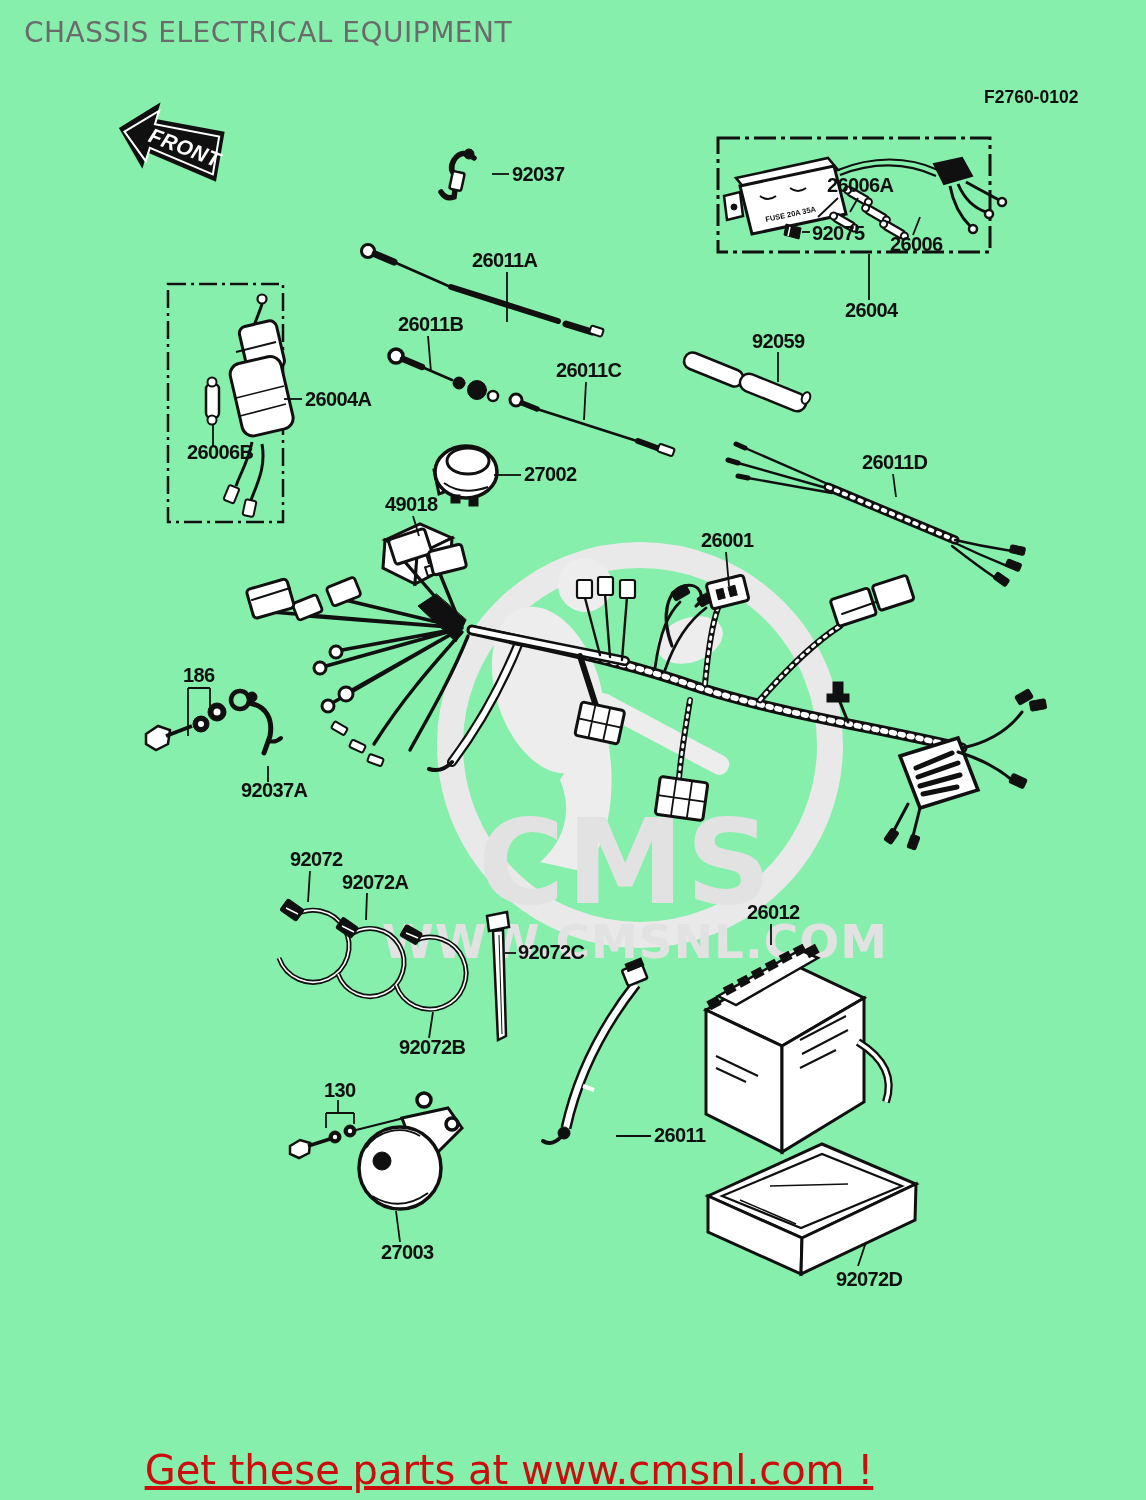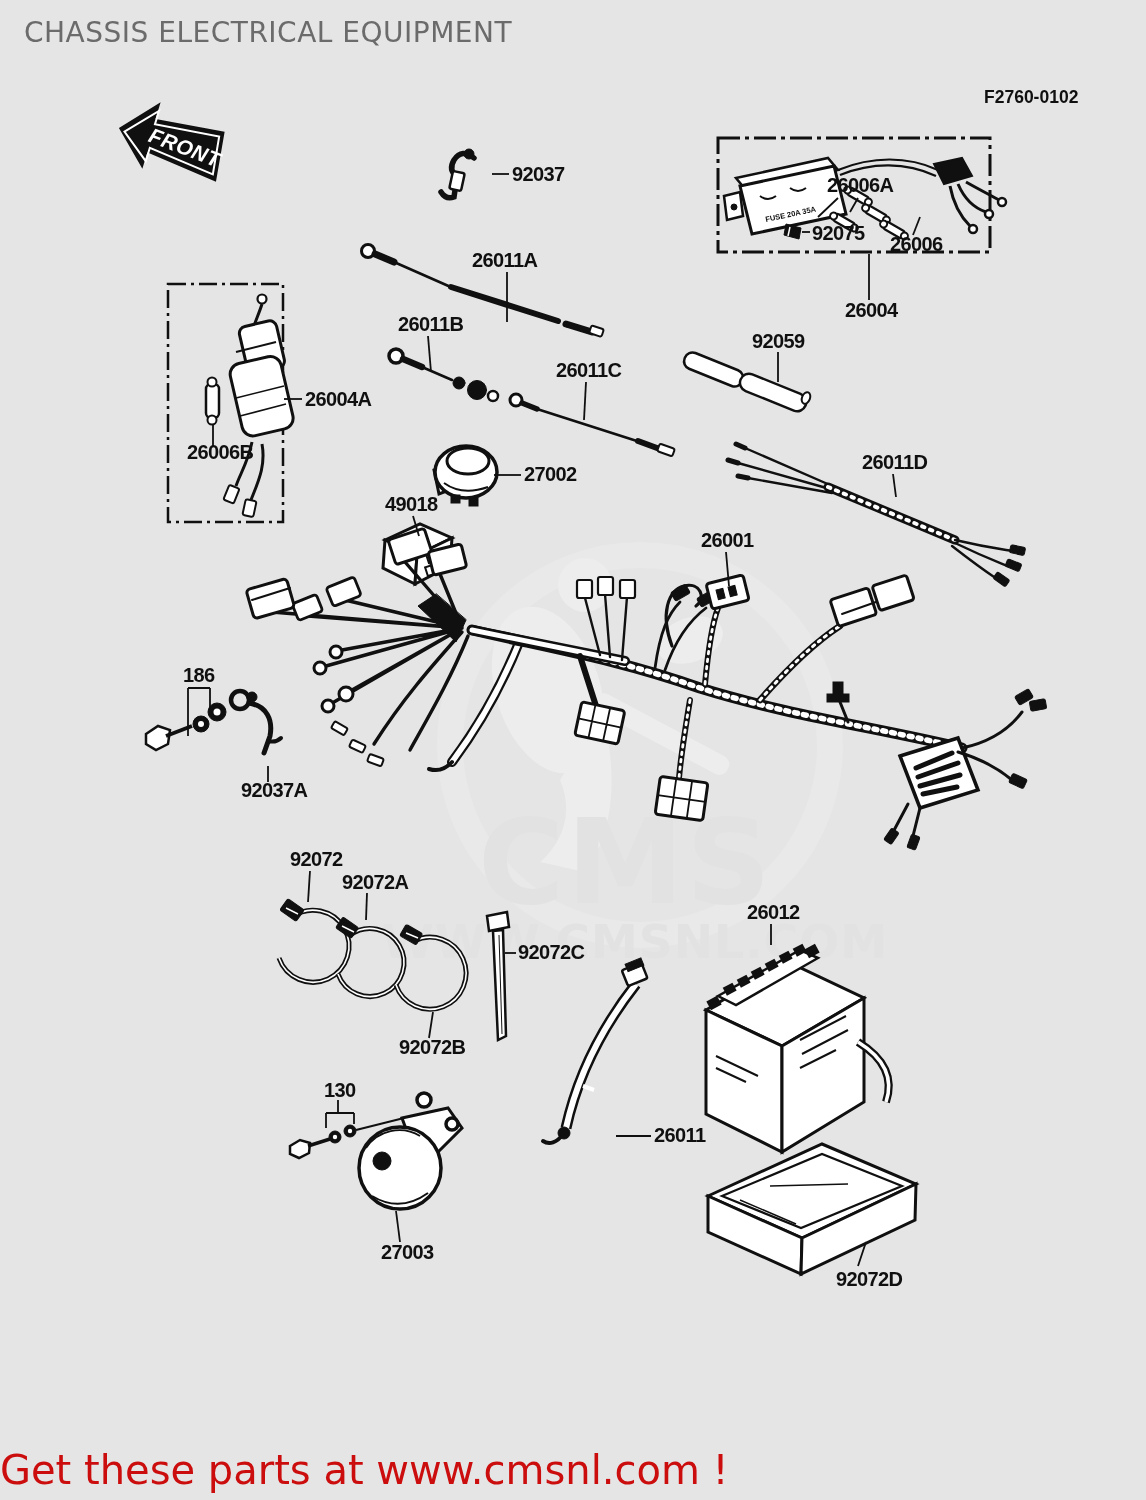--- a/index.html
+++ b/index.html
@@ -1,21 +1,21 @@
 <!DOCTYPE html>
 <html><head>
 <meta charset="utf-8">
 <style>
   html,body{margin:0;padding:0;background:#ffffff;}
-  .page{position:relative;width:1146px;height:1500px;background:#e5e5e5;overflow:hidden;
+  .page{position:relative;width:1146px;height:1500px;background:#86efac;overflow:hidden;
         font-family:"Liberation Sans",sans-serif;}
   .title{position:absolute;left:24px;top:16px;font-family:"DejaVu Sans",sans-serif;
          font-size:28px;color:#6b6b6b;letter-spacing:.5px;white-space:nowrap;}
-  .footer{position:absolute;left:0;width:1018px;top:1447px;
-          font-family:"DejaVu Sans",sans-serif;font-size:40px;color:#cc0d0d;white-space:nowrap;}
+  .footer{position:absolute;left:0;width:1018px;top:1447px;text-align:center;
+          font-family:"DejaVu Sans",sans-serif;font-size:40px;color:#cc0d0d;white-space:nowrap;text-decoration:underline;}
   svg.diagram{position:absolute;left:0;top:0;}
   
   .pl{font-family:"Liberation Sans",sans-serif;font-weight:bold;font-size:20px;
       letter-spacing:-0.6px;fill:#101010;}
   .code{font-family:"Liberation Sans",sans-serif;font-weight:bold;font-size:17.5px;fill:#101010;}
   .ln{stroke:#101010;stroke-width:1.8;fill:none;}
   .wm-cms{font-family:"DejaVu Sans",sans-serif;font-weight:bold;font-size:118px;
           letter-spacing:2px;fill:#e2e2e2;}
   .wm-site{font-family:"DejaVu Sans",sans-serif;font-weight:bold;font-size:47px;
            letter-spacing:1px;fill:#e2e2e2;}

